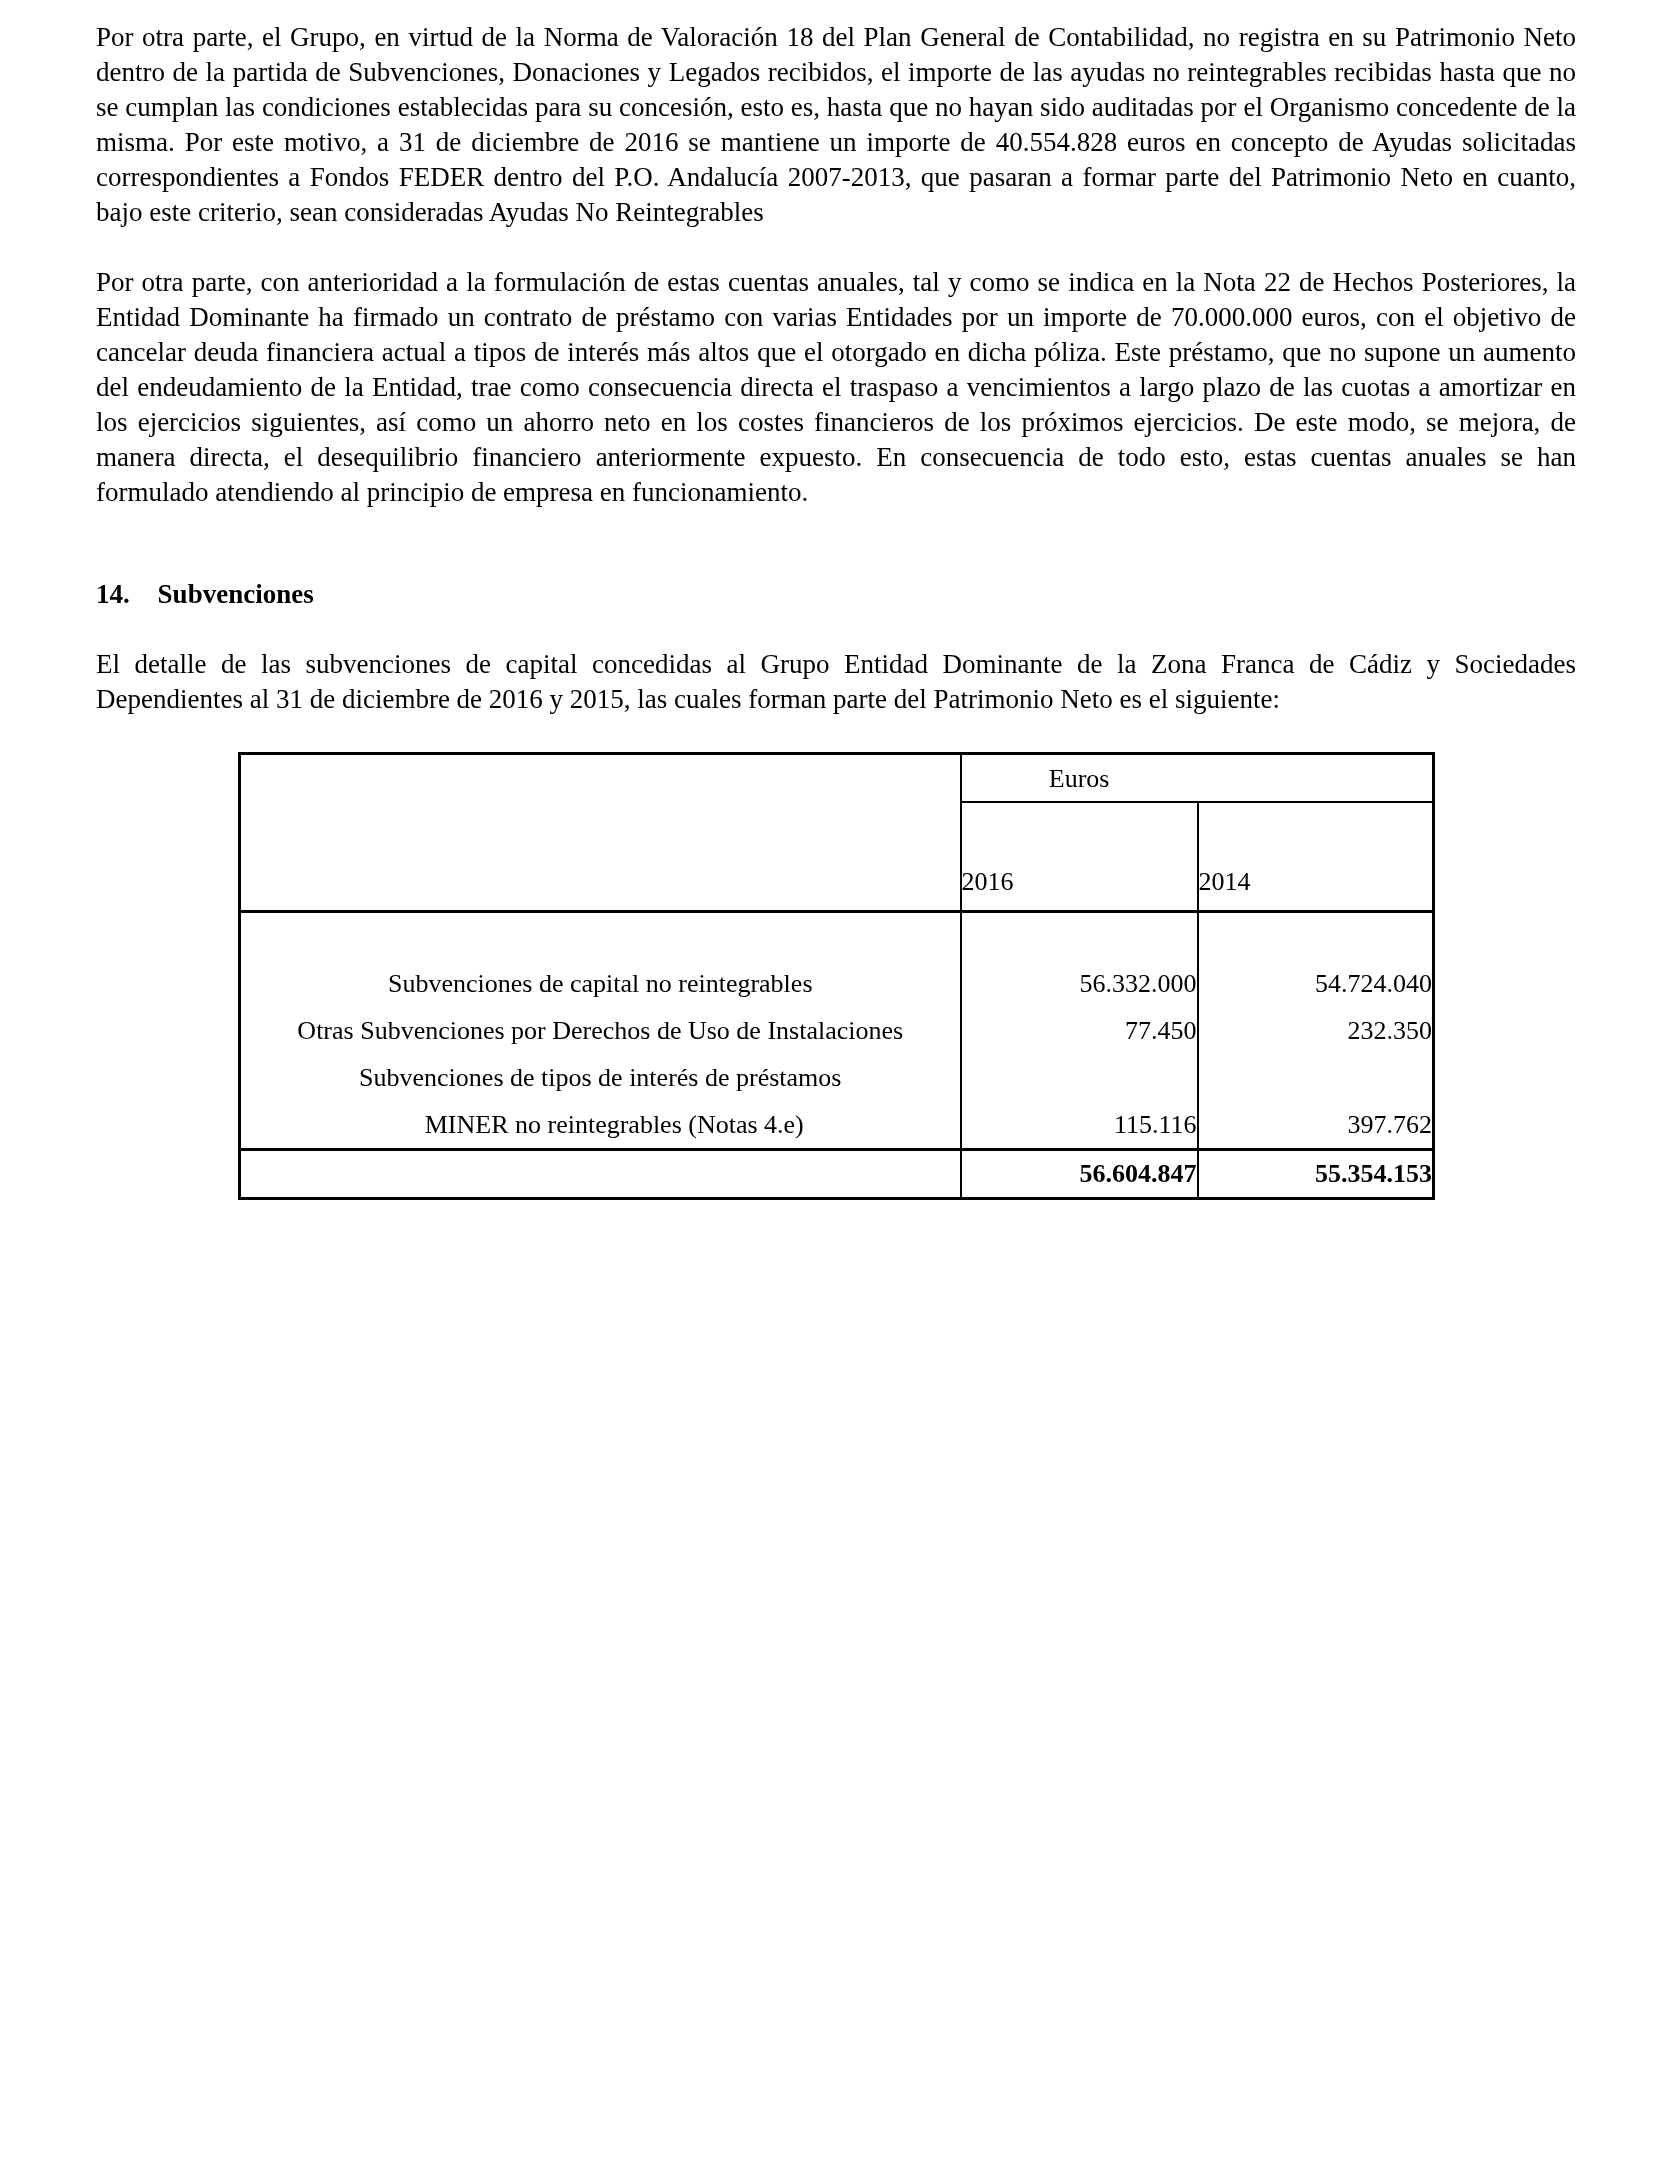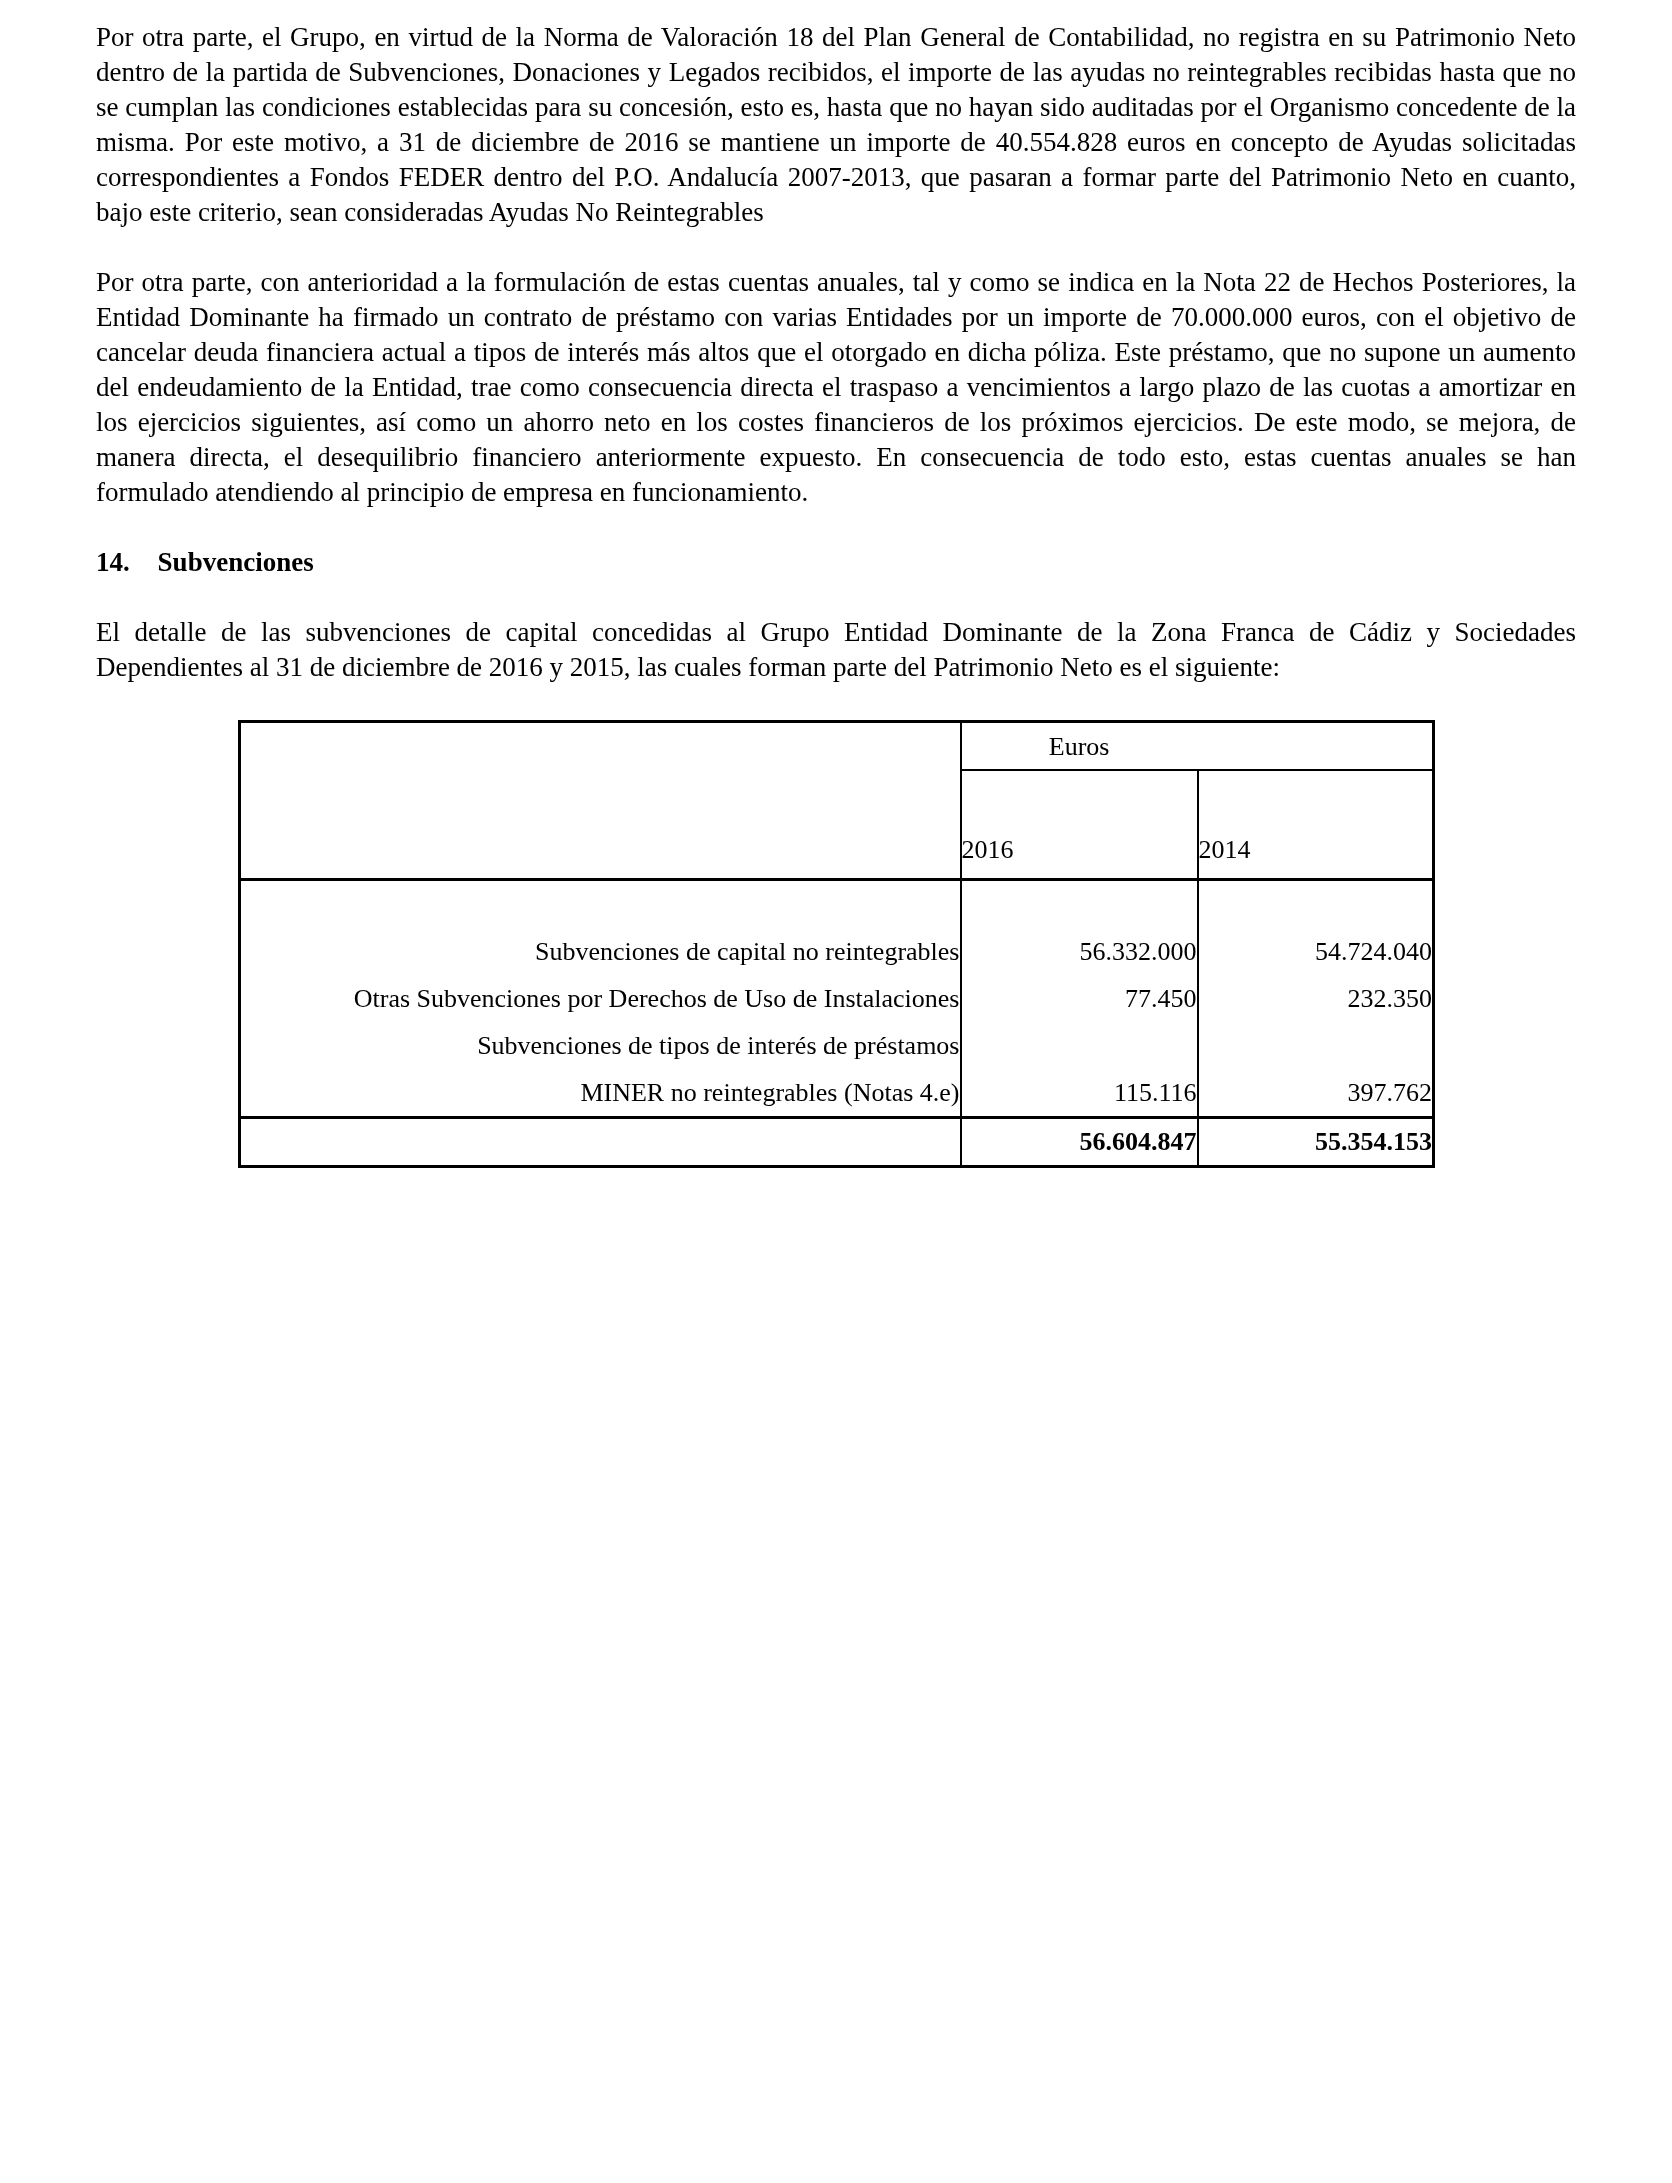--- a/index.html
+++ b/index.html
@@ -30,20 +30,21 @@
   }
   .section-heading {
     font-weight: bold;
     margin: 0 0 35px 0;
     white-space: nowrap;
   }
   .section-heading .h-num {
     display: inline-block;
     min-width: 38px;
     margin-right: 23.6px;
+    margin-top: 32px;
   }
   
   .fin-table {
     border-collapse: collapse;
     table-layout: fixed;
     width: 1194px;
     margin: 25px 16px 0 142px;
     font-size: 26px;
     line-height: 31px;
     color: #000000;
@@ -77,21 +78,21 @@
     vertical-align: bottom;
     text-align: left;
     padding-bottom: 12.6px;
     border-bottom: 3.9px solid #000000;
   }
   .cell-year-2 {
     border-left: 2.4px solid #000000;
   }
   .cell-lbl {
     padding-left: 9.4px;
-    text-align: right;
+    text-align: center;
   }
   .cell-lbl.indent {
     padding-left: 28px;
   }
   .cell-val {
     border-left: 2.4px solid #000000;
     text-align: right;
     padding-right: 36px;
   }
   .row-spacer td { height: 47px; }

